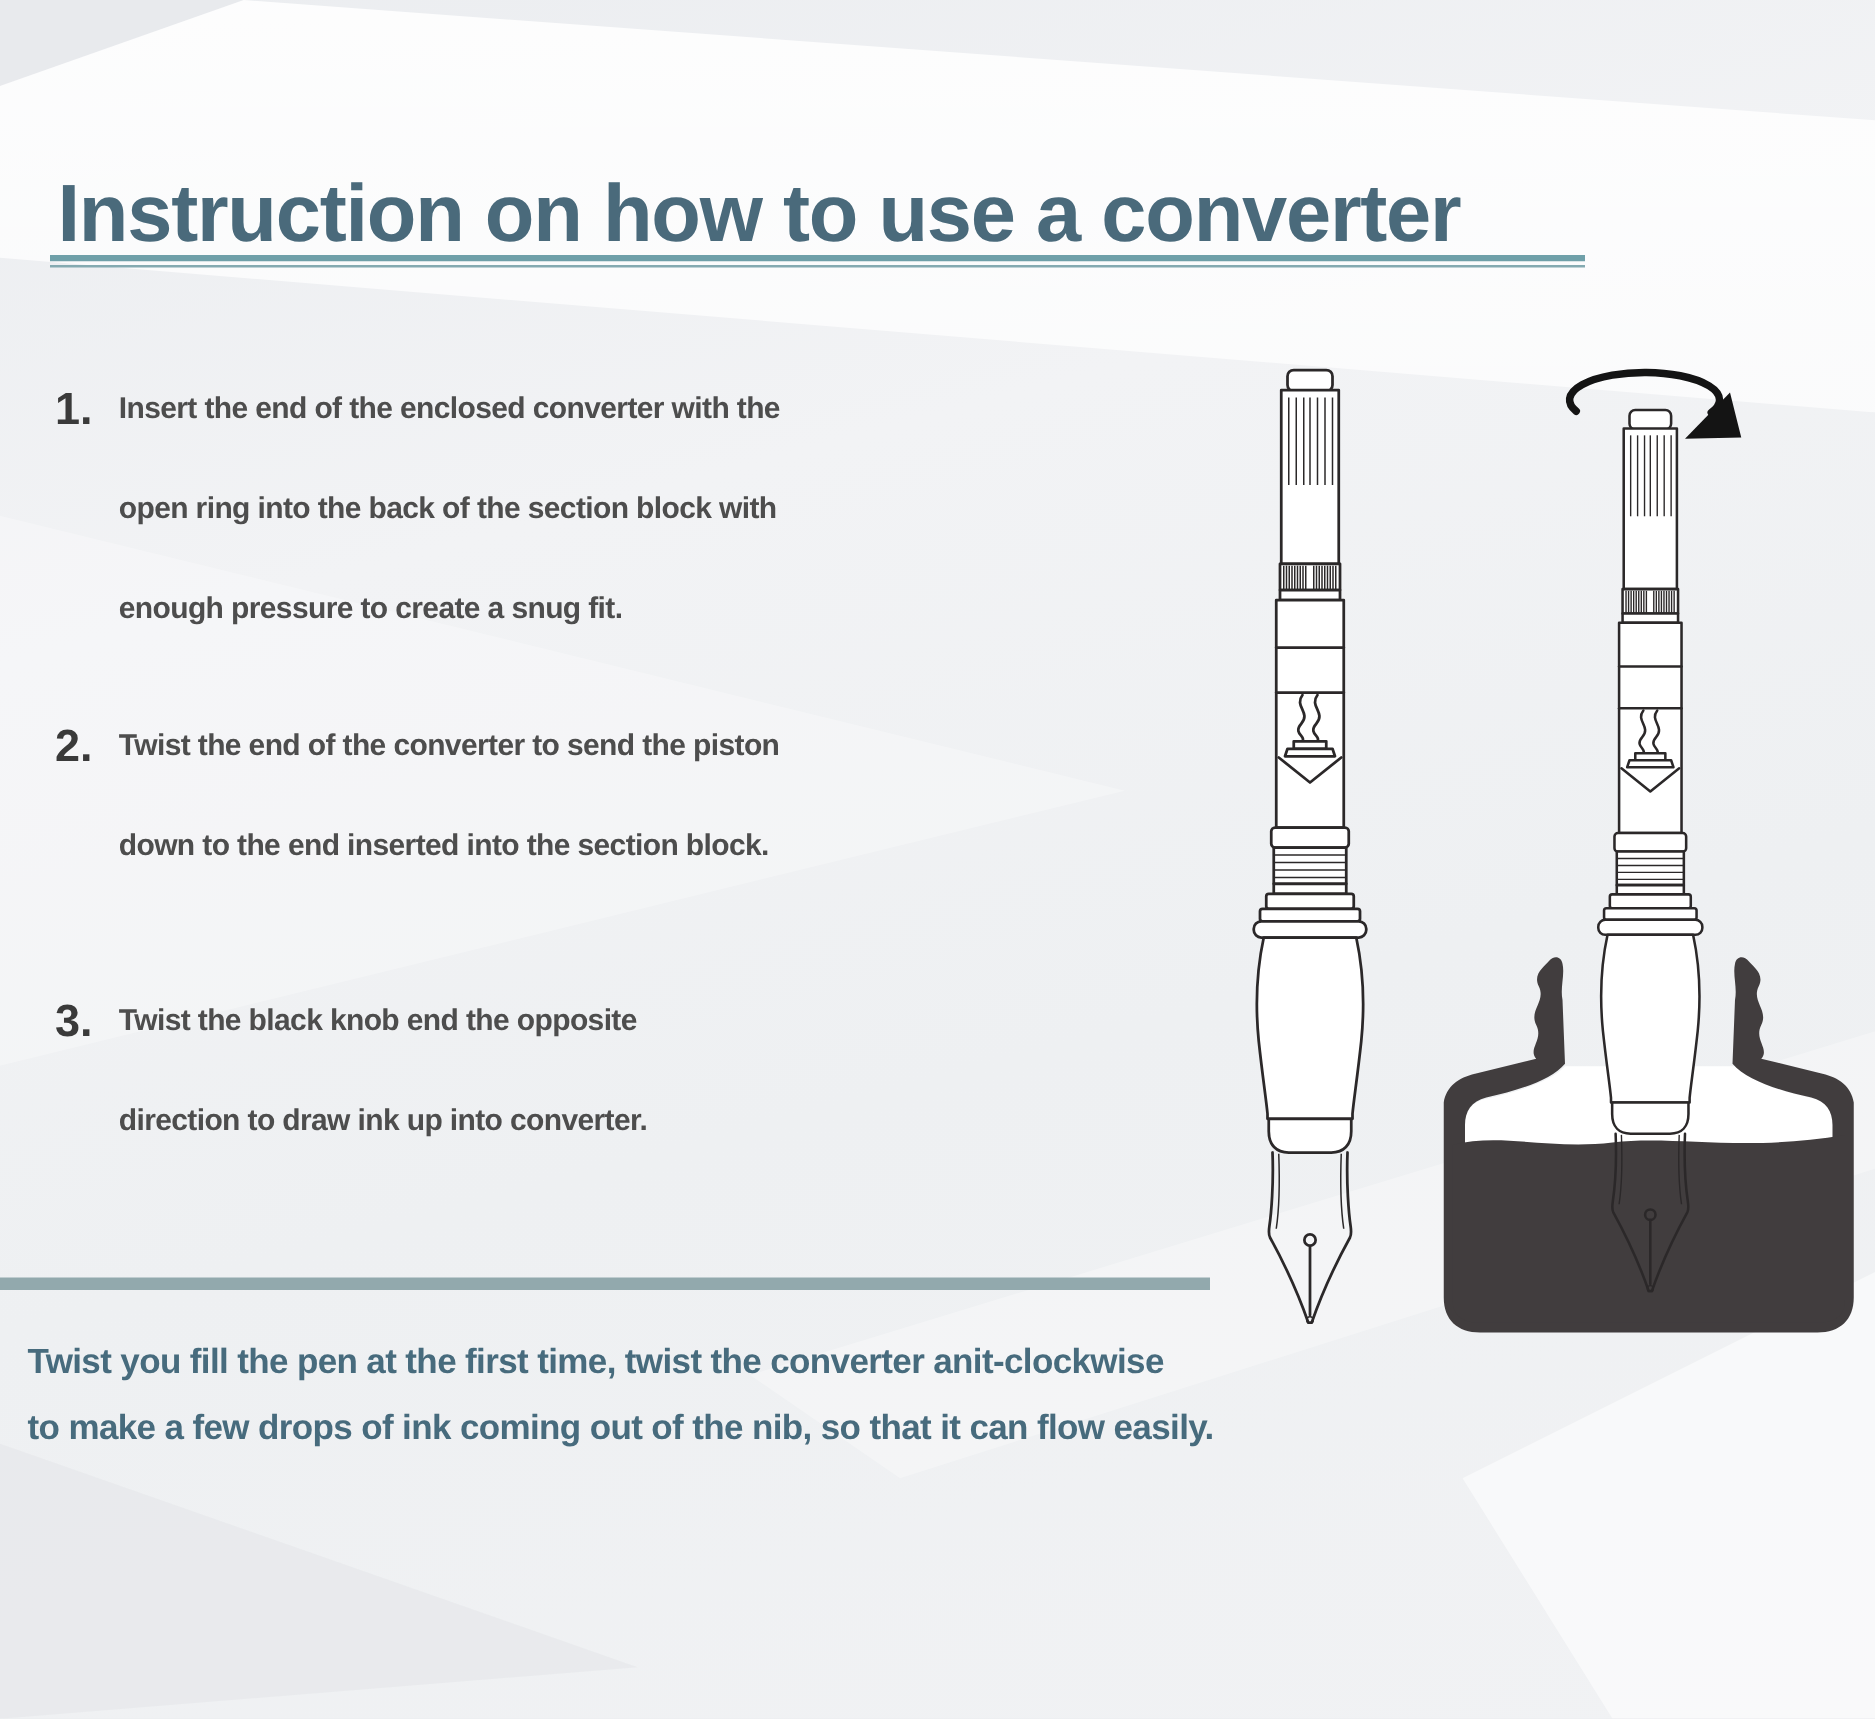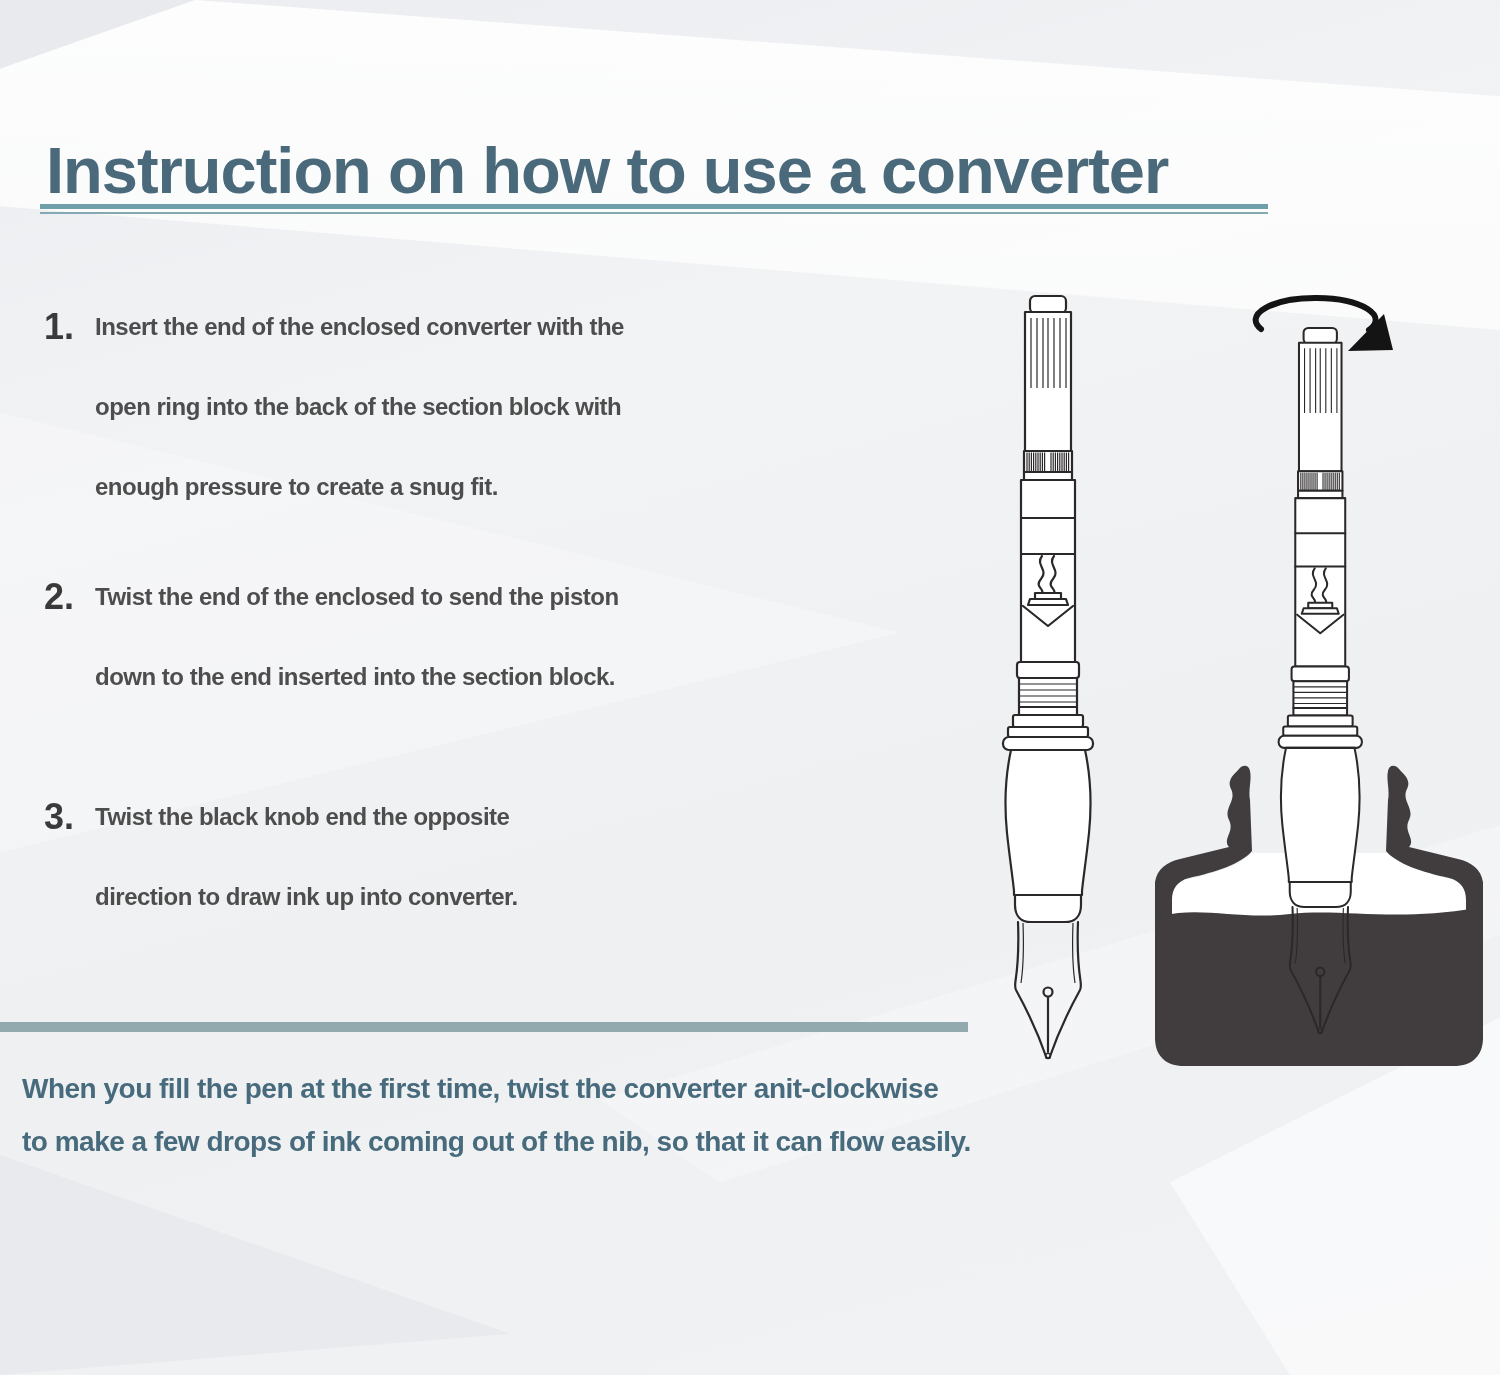--- a/index.html
+++ b/index.html
@@ -55,31 +55,31 @@
   <div class="title-underline-thin"></div>
 
   <div class="step" id="step-1">
     <div class="step-number">1.</div>
     <div class="step-text">Insert the end of the enclosed converter with the
 open ring into the back of the section block with
 enough pressure to create a snug fit.</div>
   </div>
   <div class="step" id="step-2">
     <div class="step-number">2.</div>
-    <div class="step-text">Twist the end of the enclosed to send the piston
+    <div class="step-text">Twist the end of the converter to send the piston
 down to the end inserted into the section block.</div>
   </div>
   <div class="step" id="step-3">
     <div class="step-number">3.</div>
     <div class="step-text">Twist the black knob end the opposite
 direction to draw ink up into converter.</div>
   </div>
 
   <div class="footer-divider"></div>
-  <div class="footer-note">When you fill the pen at the first time, twist the converter anit-clockwise
+  <div class="footer-note">Twist you fill the pen at the first time, twist the converter anit-clockwise
 to make a few drops of ink coming out of the nib, so that it can flow easily.</div>
 
   <svg id="diagram" width="1500" height="1375" viewBox="0 0 1500 1375">
     <defs>
       <g id="pen-symbol">
 
         <rect class="pen-line pen-fill" x="52" y="1" width="36" height="17" rx="5"></rect>
 
         <rect class="pen-line pen-fill" x="47" y="17" width="46" height="139"></rect>
         <g class="thin-line">

